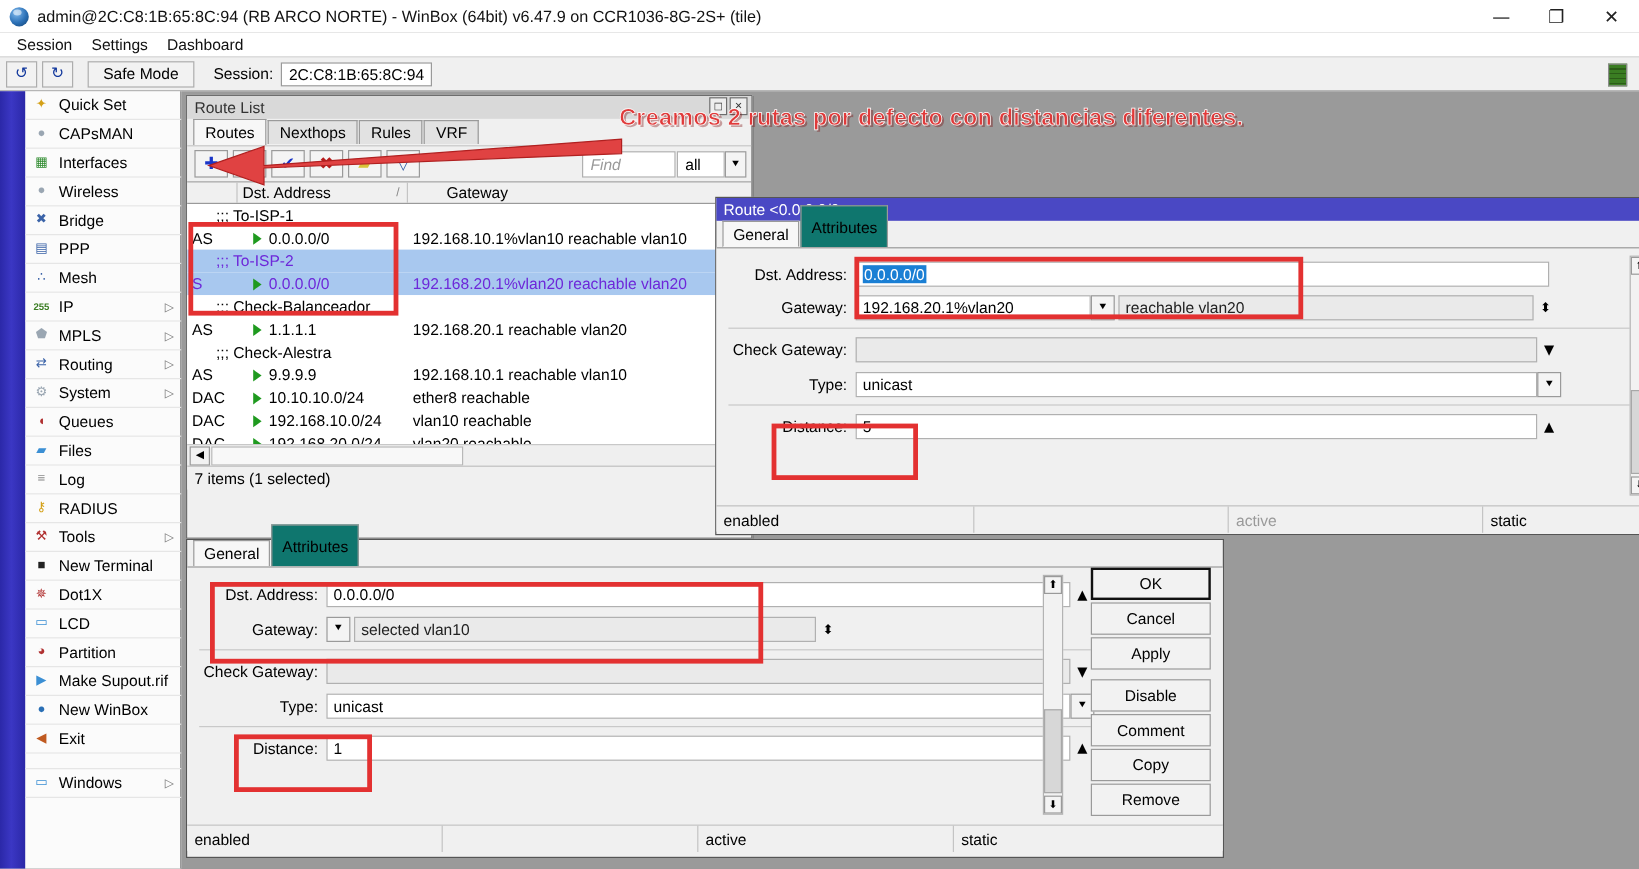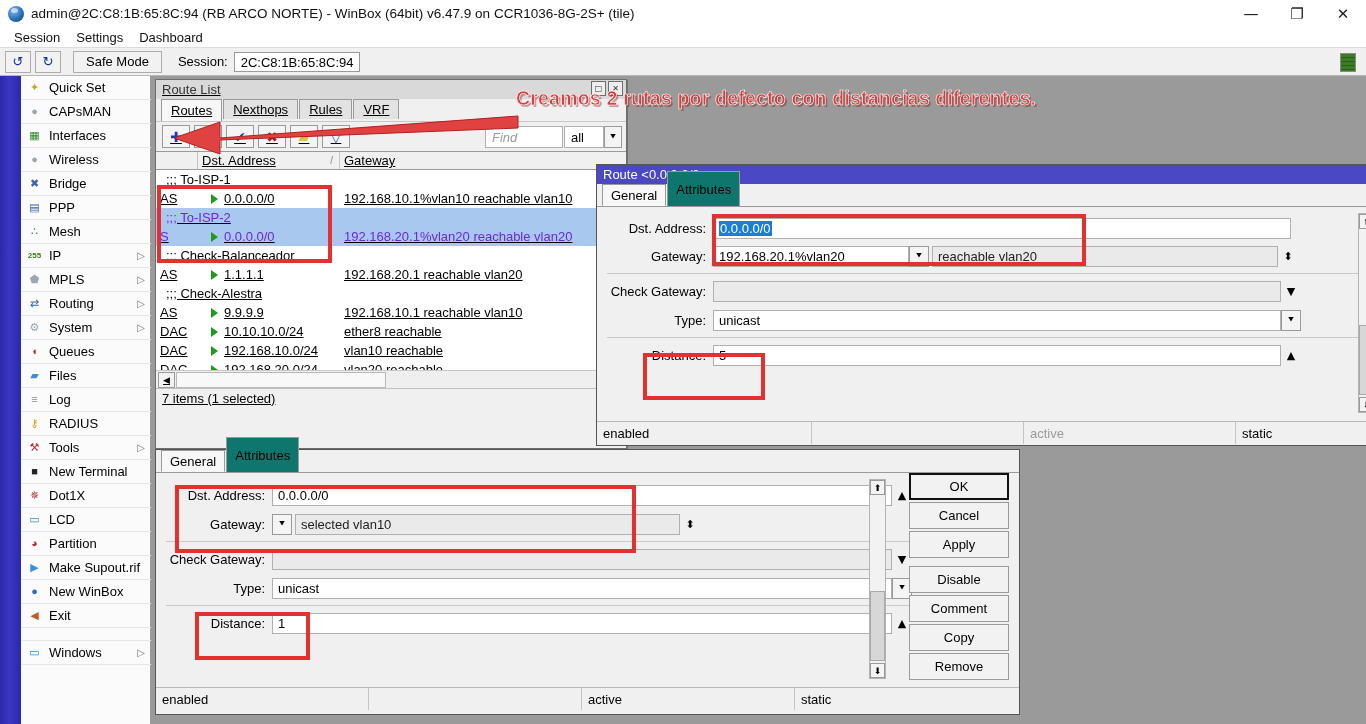--- a/index.html
+++ b/index.html
@@ -91,33 +91,32 @@
     display: flex; align-items: center; justify-content: center;
     font-size: 11px; line-height: 1;
   }
   .mi-arrow { position: absolute; right: 6px; font-size: 10px; color: #777; }
 
   
   .routelist {
     position: absolute; left: 155px; top: 79px; width: 472px; height: 370px;
     background: #f0f0f0; border: 1px solid #6d6d6d;
     box-shadow: 1px 1px 0 rgba(0,0,0,.25);
-    text-decoration: underline;
   }
   .rl-title {
     height: 19px; background: #d9d9d9; display: flex; align-items: center;
     padding-left: 6px; font-size: 13px; color: #333; position: relative;
   }
   .rl-wbtns { position: absolute; right: 3px; top: 1px; display: flex; gap: 2px; }
   .rl-wbtn {
     width: 15px; height: 15px; border: 1px solid #6d6d6d; background: #eee;
     display: flex; align-items: center; justify-content: center; font-size: 8px;
     font-family: "DejaVu Sans", sans-serif;
   }
-  .rl-tabs { display: flex; height: 22px; align-items: flex-start; padding-left: 5px; background: #f0f0f0; }
+  .rl-tabs { display: flex; height: 22px; align-items: center; padding-left: 5px; background: #f0f0f0; }
   .rl-tab {
     height: 20px; padding: 0 9px; display: flex; align-items: center;
     border: 1px solid #9a9a9a; border-bottom: none; background: #e2e2e2;
     font-size: 13px; margin-right: 1px;
   }
   .rl-tab.active { background: #f7f7f7; height: 22px; }
   .rl-toolbar {
     height: 30px; display: flex; align-items: center; padding-left: 6px;
     background: #f0f0f0; border-top: 1px solid #c8c8c8; position: relative;
   }
@@ -142,36 +141,36 @@
     display: flex; align-items: center; justify-content: center; font-size: 10px;
     font-family: "DejaVu Sans", sans-serif;
   }
   .rl-head {
     display: flex; height: 19px; background: #f0f0f0;
     border-top: 1px solid #9a9a9a; border-bottom: 1px solid #9a9a9a; font-size: 13px;
   }
   .rl-head div { display: flex; align-items: center; padding-left: 4px; position: relative; }
   .c-flags { width: 42px; border-right: 1px solid #c4c4c4; }
   .c-dst { width: 142px; border-right: 1px solid #c4c4c4; }
-  .c-gw { flex: 1; }
+  .c-gw { flex: 1; margin-left: 28px; }
   .sort-mark { position: absolute; right: 6px; color: #888; font-size: 10px; }
   .rl-body { height: 200px; background: #fff; overflow: hidden; }
   .rrow { display: flex; height: 19px; font-size: 13px; align-items: center; background: #fff; }
   .rrow.sel { background: #a8c8ef; }
   .rrow.sel .rc, .rrow.sel .cmt { color: #6d28d9; }
   .rrow .rc { padding-left: 4px; display: flex; align-items: center; height: 19px; }
   .rc.f { width: 42px; }
   .rc.d { width: 142px; }
   .rc.g { flex: 1; }
   .tri {
     width: 0; height: 0; border-left: 7px solid #1f9a1f;
     border-top: 5px solid transparent; border-bottom: 5px solid transparent;
     margin-right: 6px; margin-left: 9px;
   }
-  .cmt { padding-left: 10px; color: #000; font-size: 13px; }
+  .cmt { padding-left: 24px; color: #000; font-size: 13px; }
   .rl-hscroll {
     height: 18px; background: #efefef; border-top: 1px solid #c8c8c8; display: flex; align-items: center;
   }
   .hs-arrow {
     width: 17px; height: 16px; border: 1px solid #9a9a9a; background: #f2f2f2;
     display: flex; align-items: center; justify-content: center; font-size: 9px; margin-left: 2px;
     font-family: "DejaVu Sans", sans-serif;
   }
   .hs-thumb { height: 16px; width: 210px; background: #f8f8f8; border: 1px solid #b8b8b8; margin-left: 1px; }
   .rl-status {

